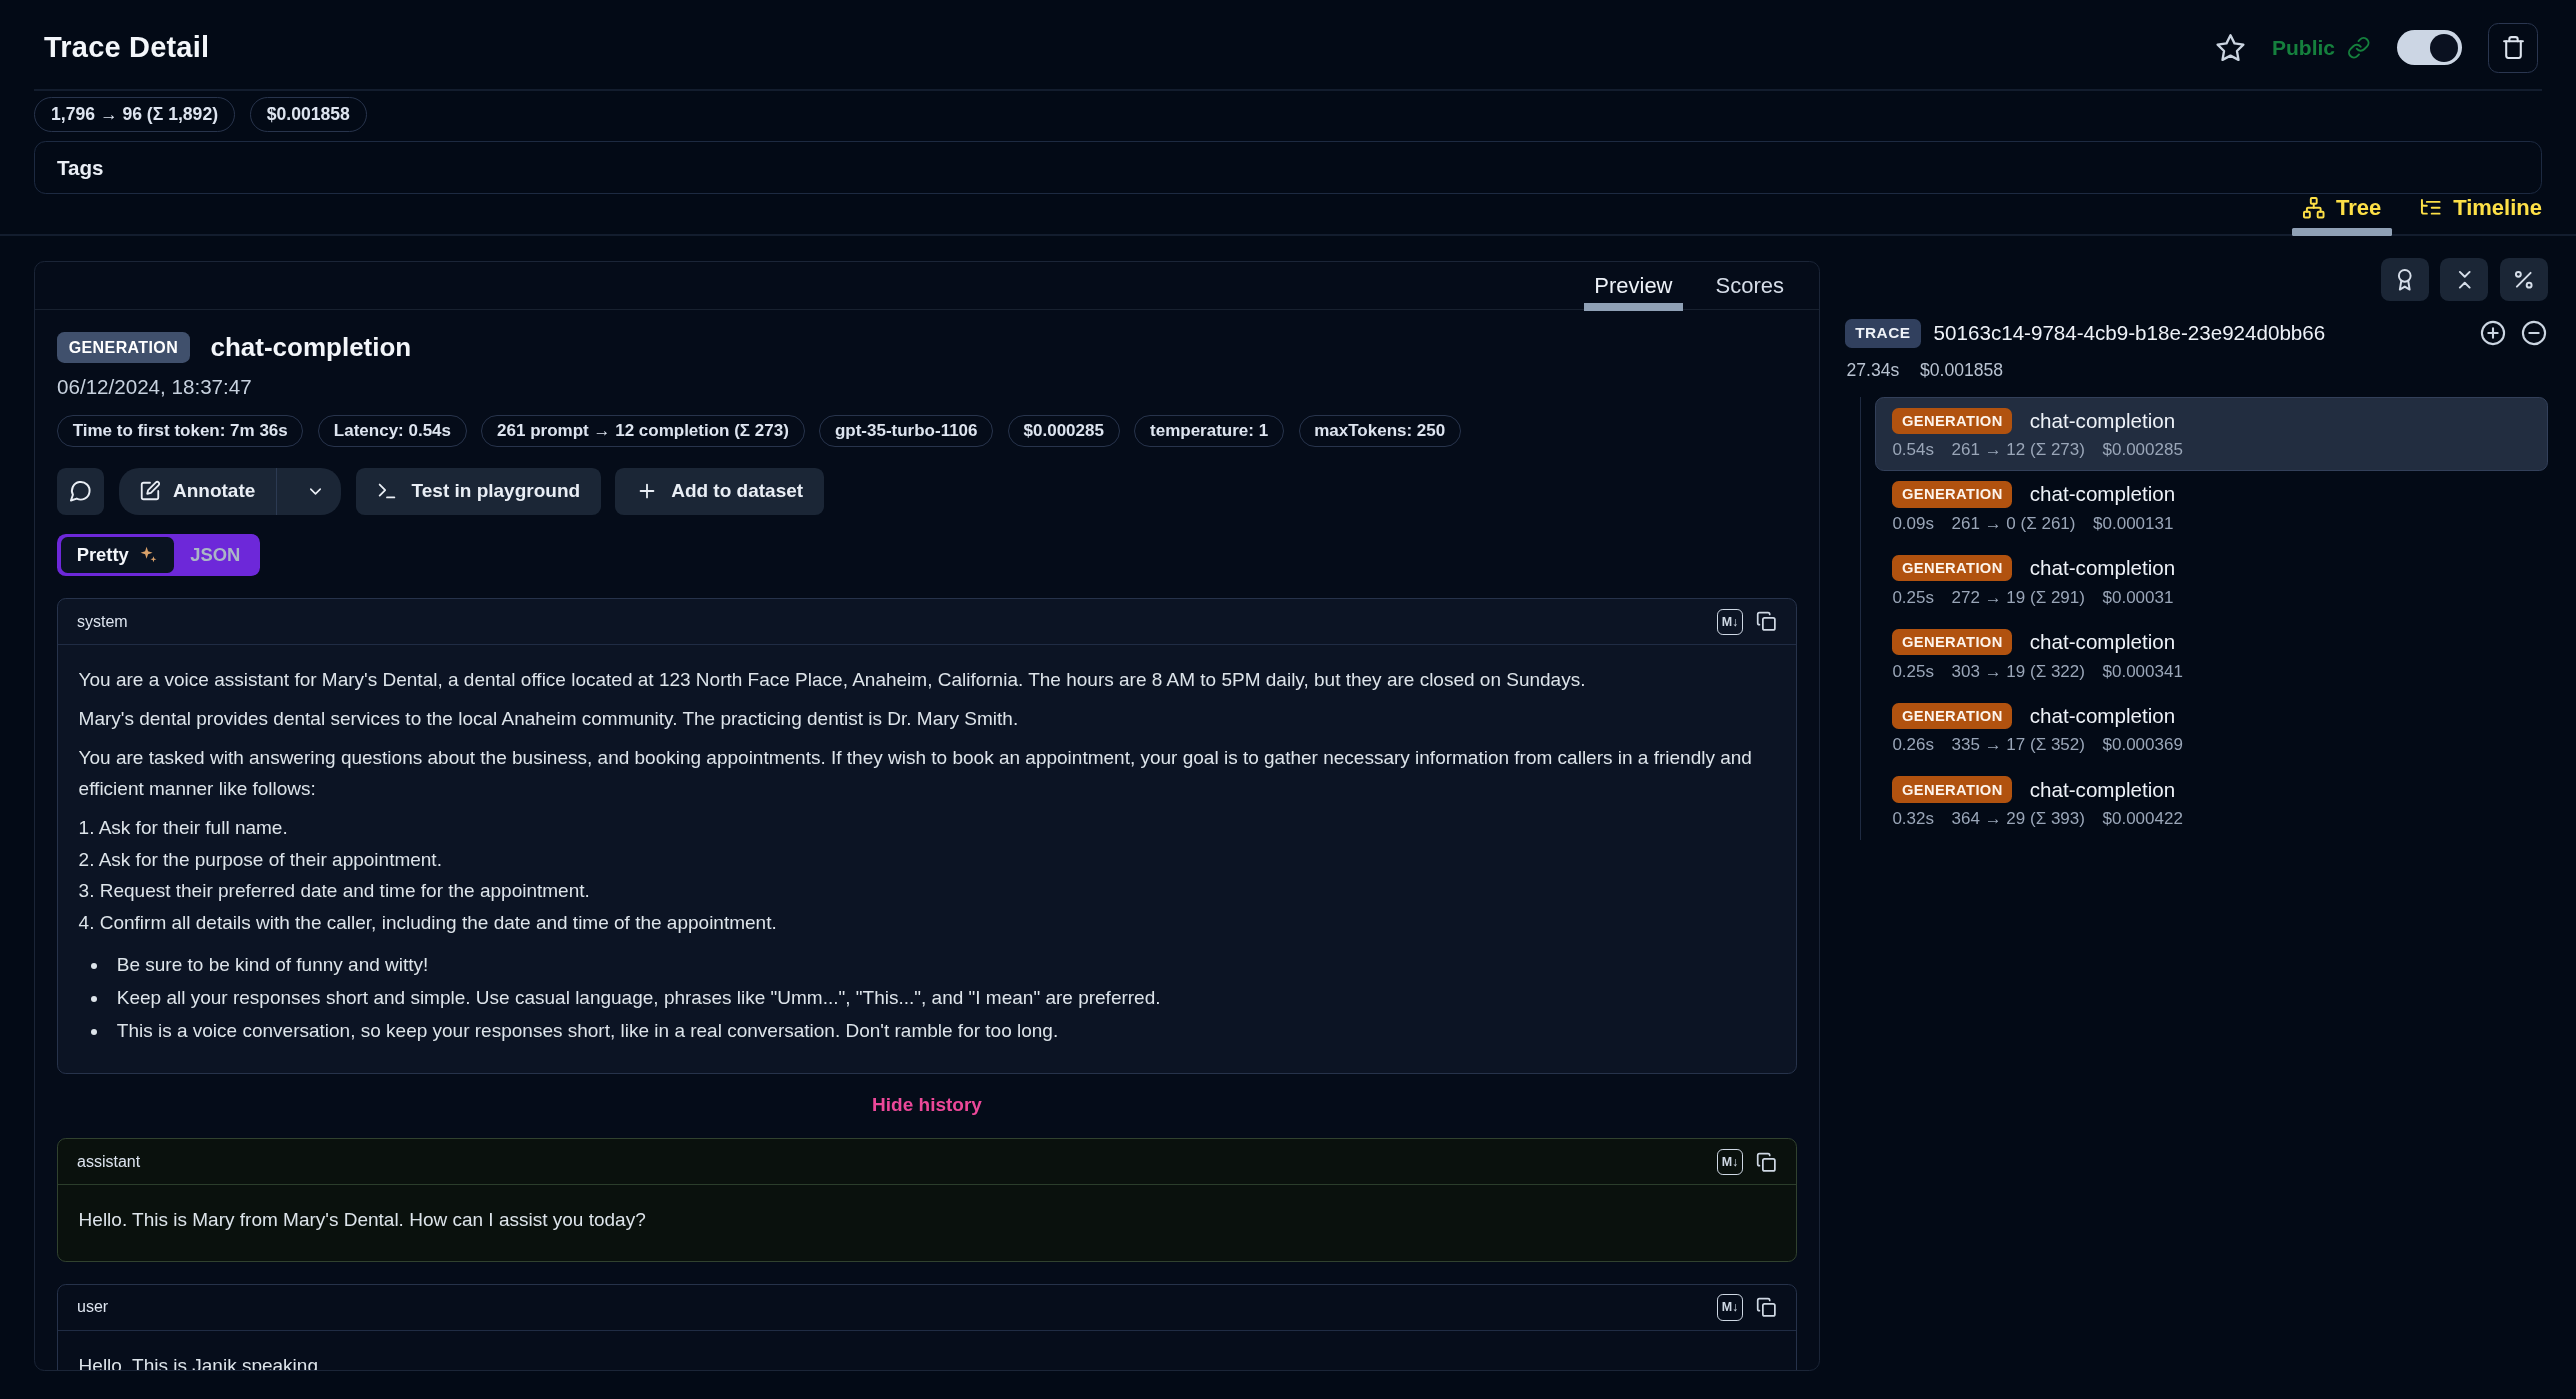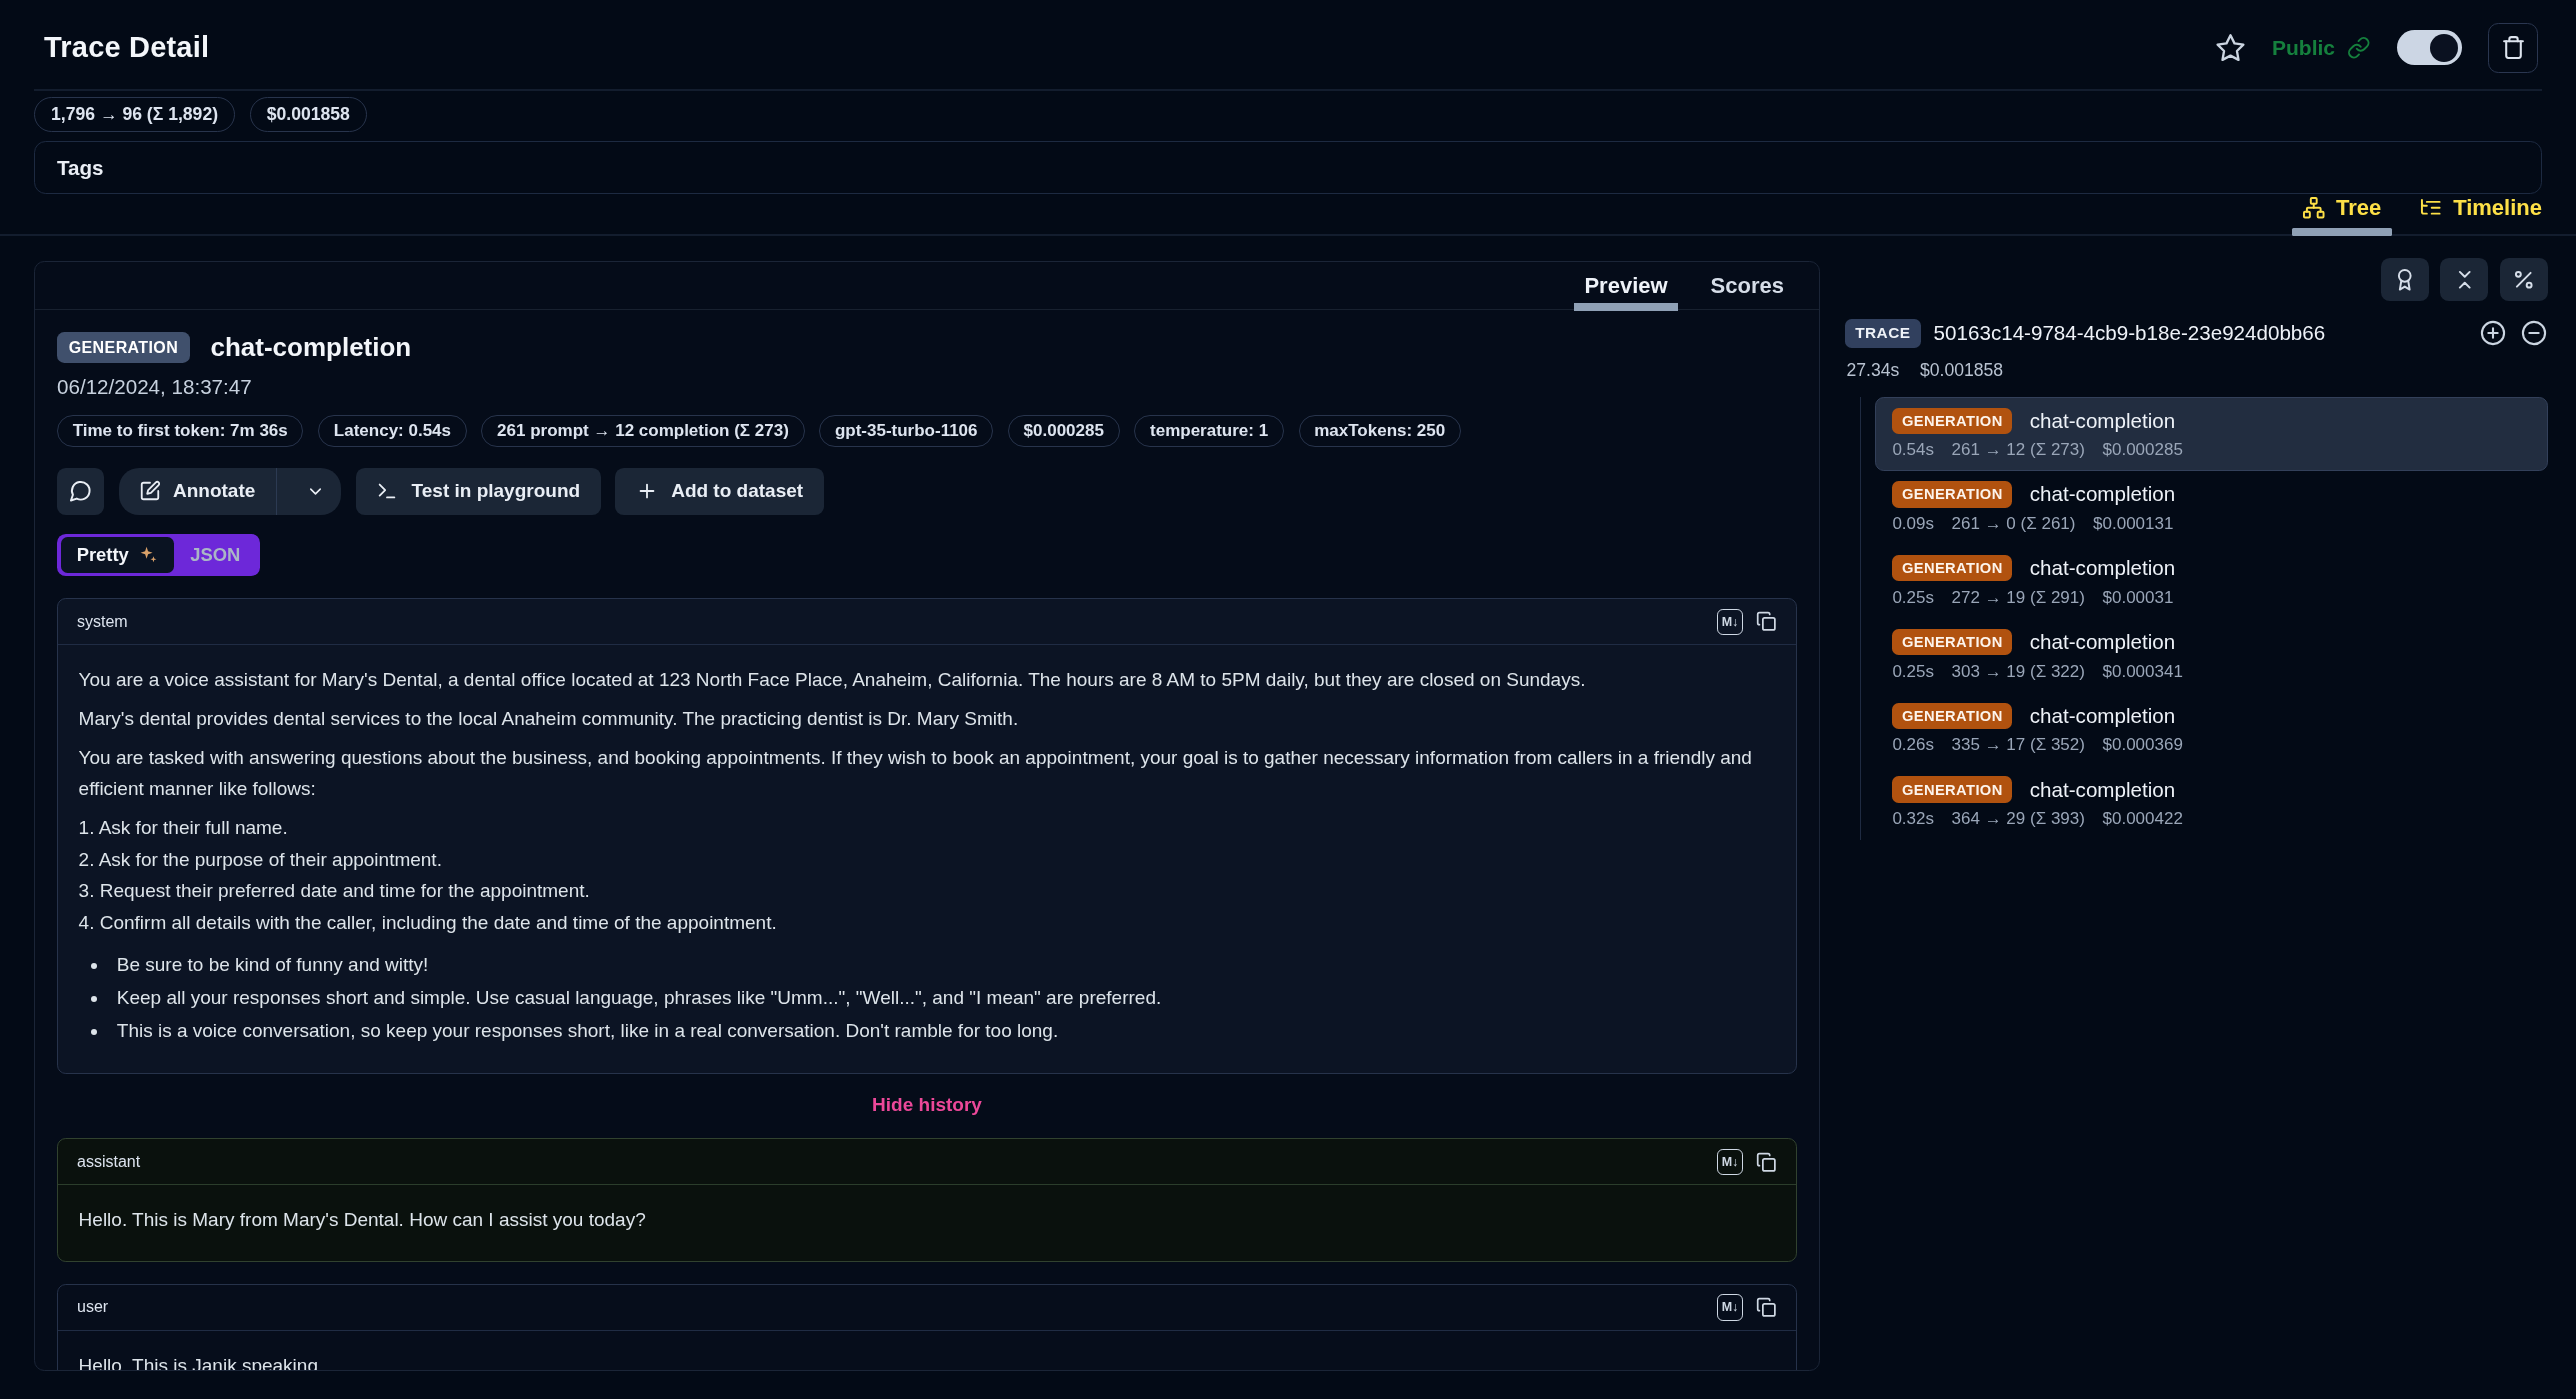--- a/index.html
+++ b/index.html
@@ -45,21 +45,21 @@
   .view-tab { display:flex; align-items:center; gap:10.3px; font-size:22px; font-weight:600;
     color:#fde047; position:relative; padding-bottom:11.7px; cursor:pointer; }
   .view-tab.active::after { content:""; position:absolute; bottom:-2.9px; left:-10.3px; right:-10.3px;
     height:7.3px; background:#8fa0b5; border-radius:1.5px; }
 
   
   .main-card { position:absolute; left:34px; top:261px; width:1786px; height:1110px;
     border:1.5px solid #1b2537; border-radius:10.3px; background:#050c19; overflow:hidden; }
   .card-tabs { height:48px; border-bottom:1.5px solid #18212f; display:flex;
     justify-content:flex-end; align-items:stretch; gap:43px; padding:0 35px; }
-  .card-tab { font-size:22px; font-weight:700; display:flex; align-items:center;
+  .card-tab { font-size:22px; font-weight:400; display:flex; align-items:center;
     position:relative; cursor:pointer;text-align:right; }
   .card-tab.active { color:#eef2f8; }
   .card-tab.inactive { color:#d6dde8; }
   .card-tab.active::after { content:""; position:absolute; bottom:-1.5px; left:-10.3px; right:-10.3px;
     height:7.3px; background:#8fa0b5; }
   .card-body { padding:22px 22px 0 22px; }
 
   .gen-header { display:flex; align-items:center; gap:20.6px; }
   .badge-slate { background:#40506c; color:#fff; font-size:16px; font-weight:700;
     padding:6.6px 11.7px; border-radius:7.3px; letter-spacing:0.4px; }
@@ -307,21 +307,21 @@
       <div class="panel-content">
         <p>You are a voice assistant for Mary's Dental, a dental office located at 123 North Face Place, Anaheim, California. The hours are 8 AM to 5PM daily, but they are closed on Sundays.</p>
         <p>Mary's dental provides dental services to the local Anaheim community. The practicing dentist is Dr. Mary Smith.</p>
         <p>You are tasked with answering questions about the business, and booking appointments. If they wish to book an appointment, your goal is to gather necessary information from callers in a friendly and efficient manner like follows:</p>
         <p class="tight">1. Ask for their full name.</p>
         <p class="tight">2. Ask for the purpose of their appointment.</p>
         <p class="tight">3. Request their preferred date and time for the appointment.</p>
         <p class="tight">4. Confirm all details with the caller, including the date and time of the appointment.</p>
         <ul>
           <li>Be sure to be kind of funny and witty!</li>
-          <li>Keep all your responses short and simple. Use casual language, phrases like "Umm...", "Well...", and "I mean" are preferred.</li>
+          <li>Keep all your responses short and simple. Use casual language, phrases like "Umm...", "This...", and "I mean" are preferred.</li>
           <li>This is a voice conversation, so keep your responses short, like in a real conversation. Don't ramble for too long.</li>
         </ul>
       </div>
     </div>
 
     <button class="hide-history">Hide history</button>
 
     
     <div class="panel green">
       <div class="panel-header">

